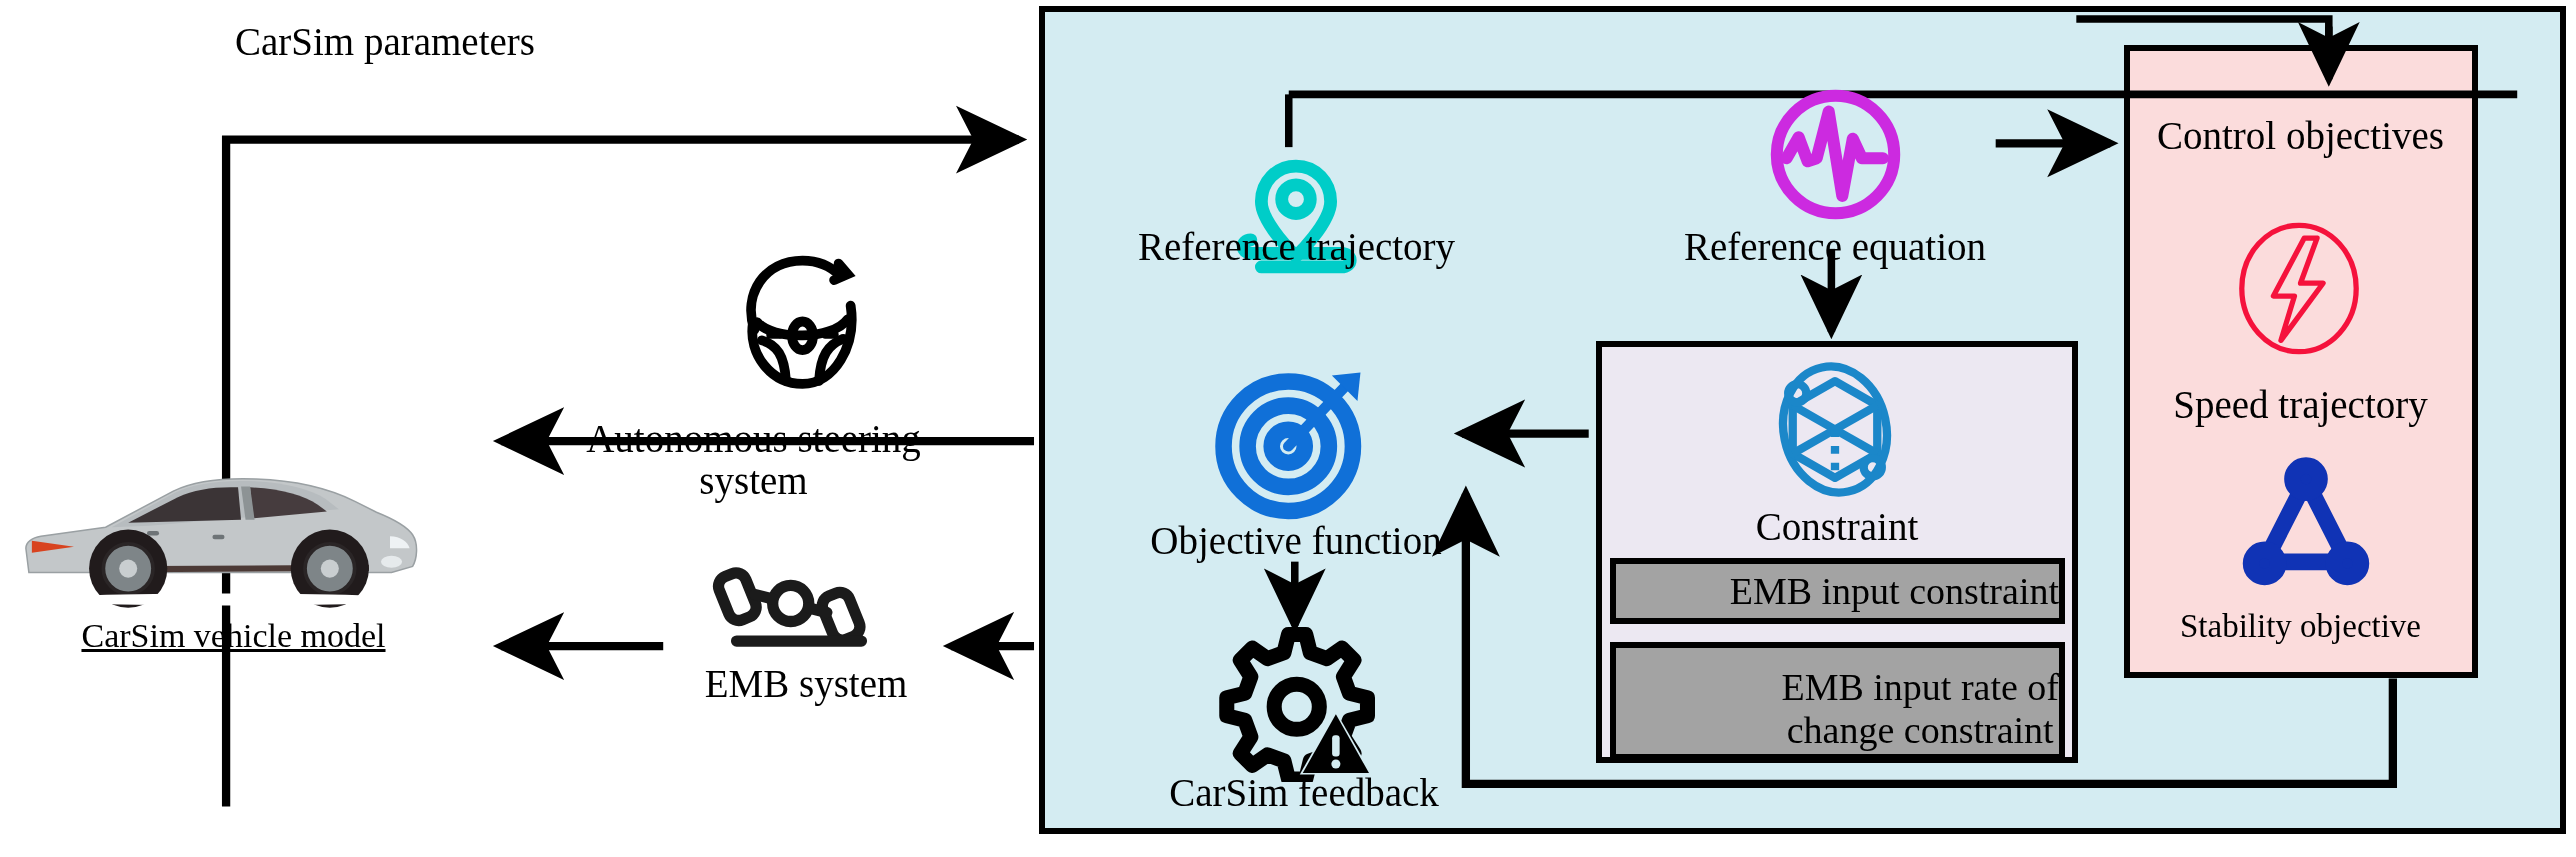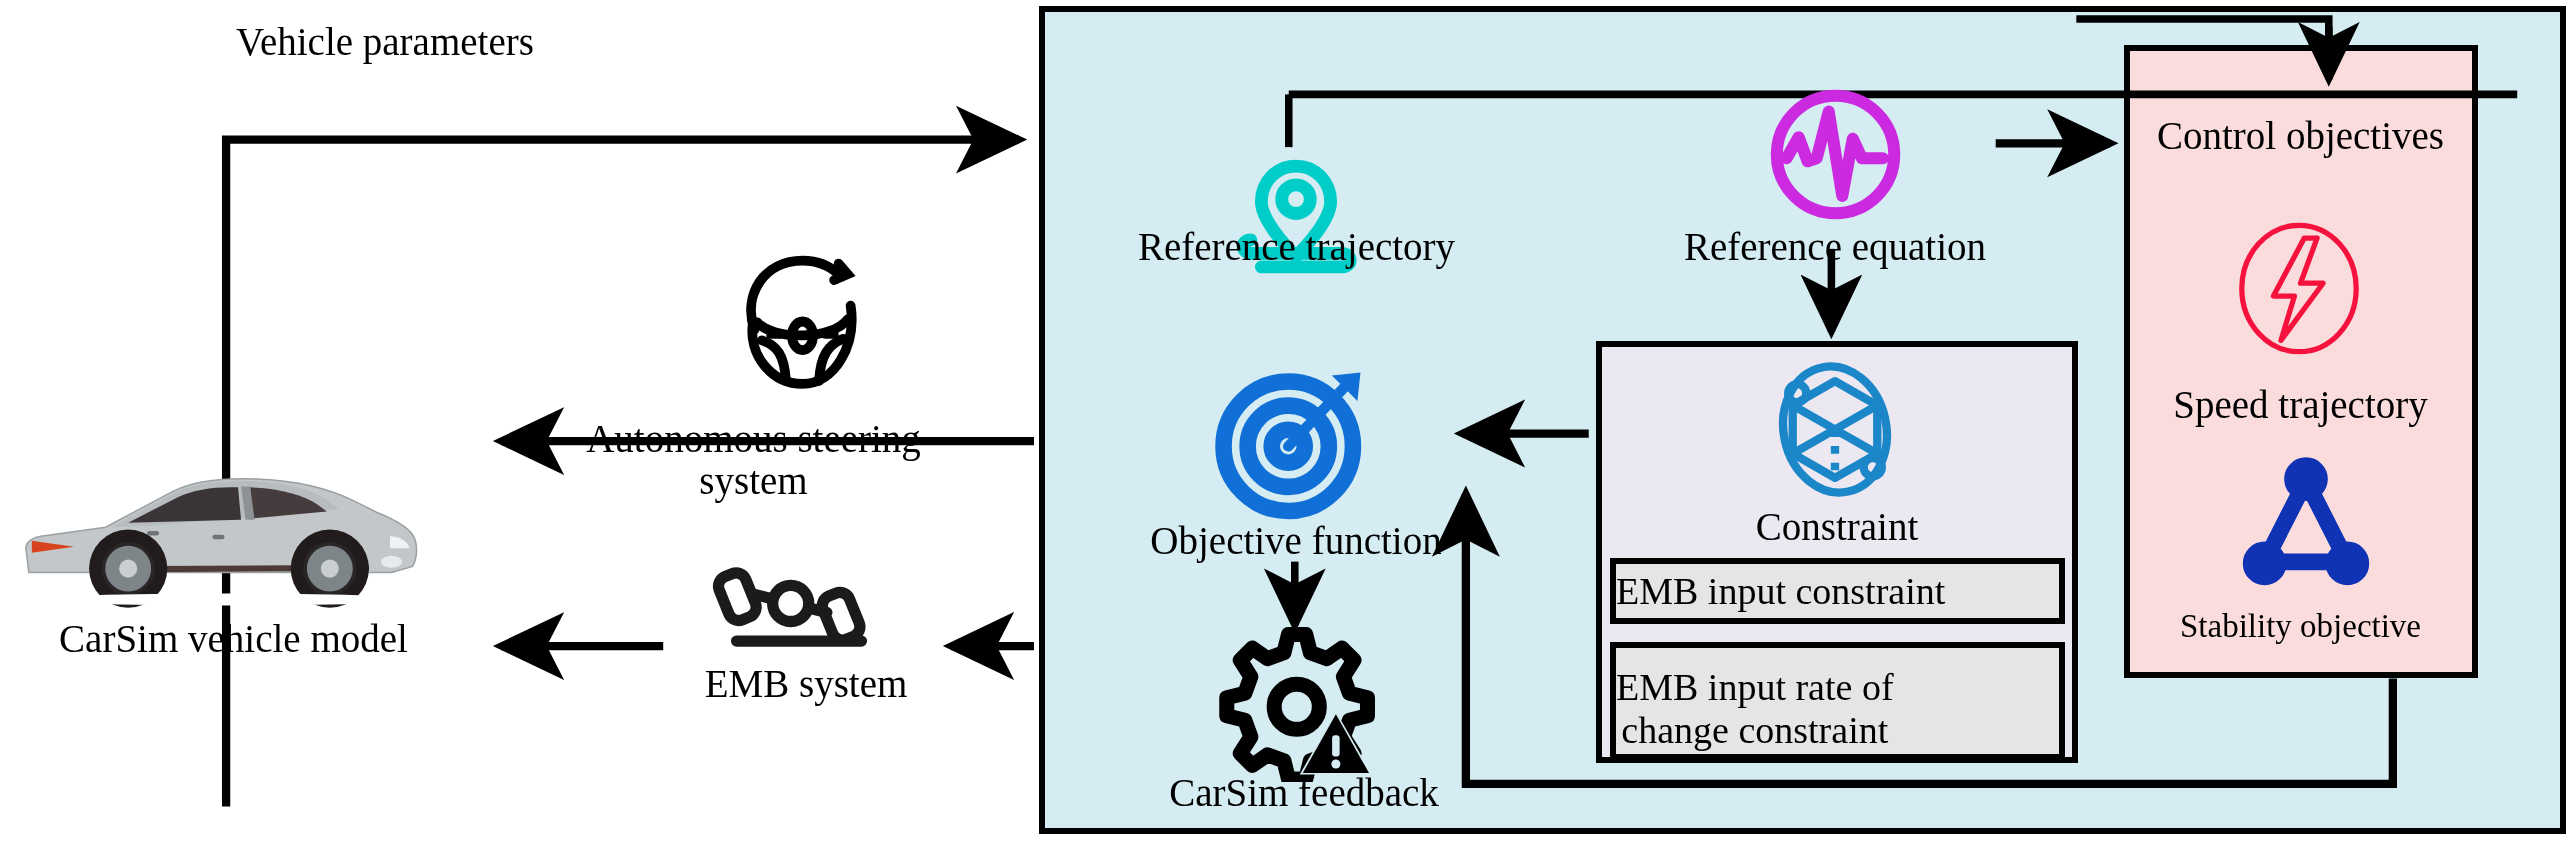--- a/index.html
+++ b/index.html
@@ -15,22 +15,22 @@
 
   
   #control-objectives-panel{left:2124px;top:45px;width:354px;height:633px;
              background:#fbdcdc;border:6px solid #000;box-sizing:border-box;}
 
   
   #constraint-panel{left:1596px;top:341px;width:482px;height:422px;
              background:#ece8f2;border:6.8px solid #000;box-sizing:border-box;}
 
   
-  .emb-box{background:#e5e5e5;border:6px solid #000;box-sizing:border-box;
-           display:flex;align-items:center;justify-content:flex-start;text-align:center;}
+  .emb-box{background:#a3a3a3;border:6px solid #000;box-sizing:border-box;
+           display:flex;align-items:center;justify-content:flex-end;text-align:center;}
 
   
   #wires{position:absolute;left:0;top:0;width:2576px;height:858px;pointer-events:none;}
 </style>
 </head>
 <body>
 
 <div class="abs" id="mpc-panel"></div>
 <div class="abs" id="control-objectives-panel"></div>
 <div class="abs" id="constraint-panel"></div>
@@ -128,21 +128,21 @@
       <circle cx="418" cy="155" r="52" fill="#211b1c"></circle>
       <circle cx="418" cy="155" r="33" fill="#7e8588"></circle>
       <circle cx="418" cy="155" r="12" fill="#c9ced0"></circle>
       <circle cx="418" cy="155" r="33" fill="none" stroke="#2a2526" stroke-width="5"></circle>
     </g>
 
     <ellipse cx="280" cy="196" rx="250" ry="8" fill="#ffffff"></ellipse>
   </svg>
 </div>
 
-<div class="lbl" style="left:0px;top:618px;width:467px;font-size:39px;">CarSim vehicle model</div>
+<div class="lbl" style="left:0px;top:618px;width:467px;font-size:34px;text-decoration:underline;">CarSim vehicle model</div>
 
 <div class="abs" style="left:727px;top:241px;width:151px;height:158px;">
   <svg viewBox="0 0 200 210" width="151" height="158">
     <g fill="none" stroke="#000" stroke-width="13" stroke-linecap="round">
       <path d="M36,118 C20,70 50,26 100,26 C120,26 138,34 150,46"></path>
       <path d="M164,86 C172,140 142,190 100,190 C58,190 28,150 34,110"></path>
       <path d="M148,30 L160,44 L142,52"></path>
       <path d="M40,108 C60,132 140,132 160,104"></path>
       <path d="M46,132 C66,138 76,152 78,186"></path>
       <path d="M154,130 C134,138 124,152 122,186"></path>
@@ -164,21 +164,21 @@
       <circle cx="110" cy="48" r="24"></circle>
       <path d="M62,36 L86,42"></path>
       <path d="M134,54 L158,60"></path>
       <path d="M38,98 L204,98"></path>
     </g>
   </svg>
 </div>
 
 <div class="lbl" style="left:595px;top:663px;width:422px;font-size:39px;">EMB system</div>
 
-<div class="lbl" style="left:121px;top:21px;width:528px;font-size:39px;">Vehicle parameters</div>
+<div class="lbl" style="left:121px;top:21px;width:528px;font-size:39px;">CarSim parameters</div>
 
 <div class="abs" style="left:1228px;top:151px;width:136px;height:128px;">
   <svg viewBox="0 0 180 170" width="136" height="128">
     <g fill="none" stroke="#00cdc8" stroke-width="17" stroke-linecap="round" stroke-linejoin="round">
       <path d="M90,20 C116,20 136,41 136,67 C136,96 90,140 90,140 C90,140 44,96 44,67 C44,41 64,20 90,20 Z"></path>
       <circle cx="90" cy="64" r="19"></circle>
       <path d="M30,118 C16,118 16,136 32,136 L150,136 C166,136 166,154 150,154 L44,154"></path>
     </g>
   </svg>
 </div>

